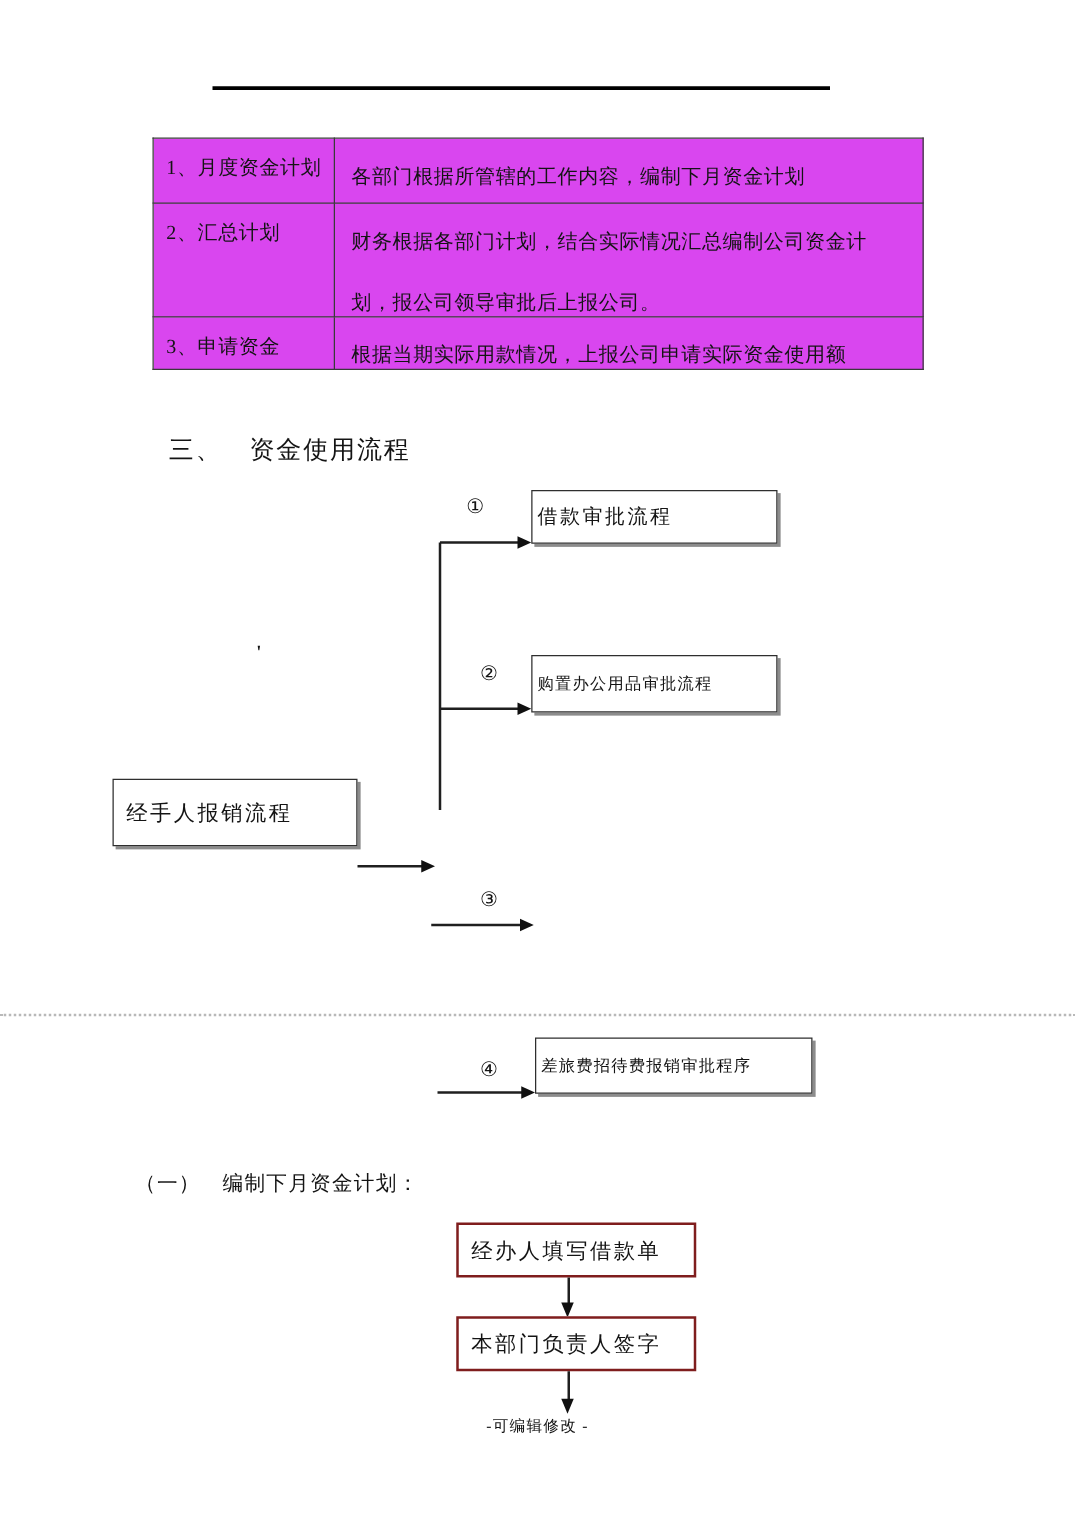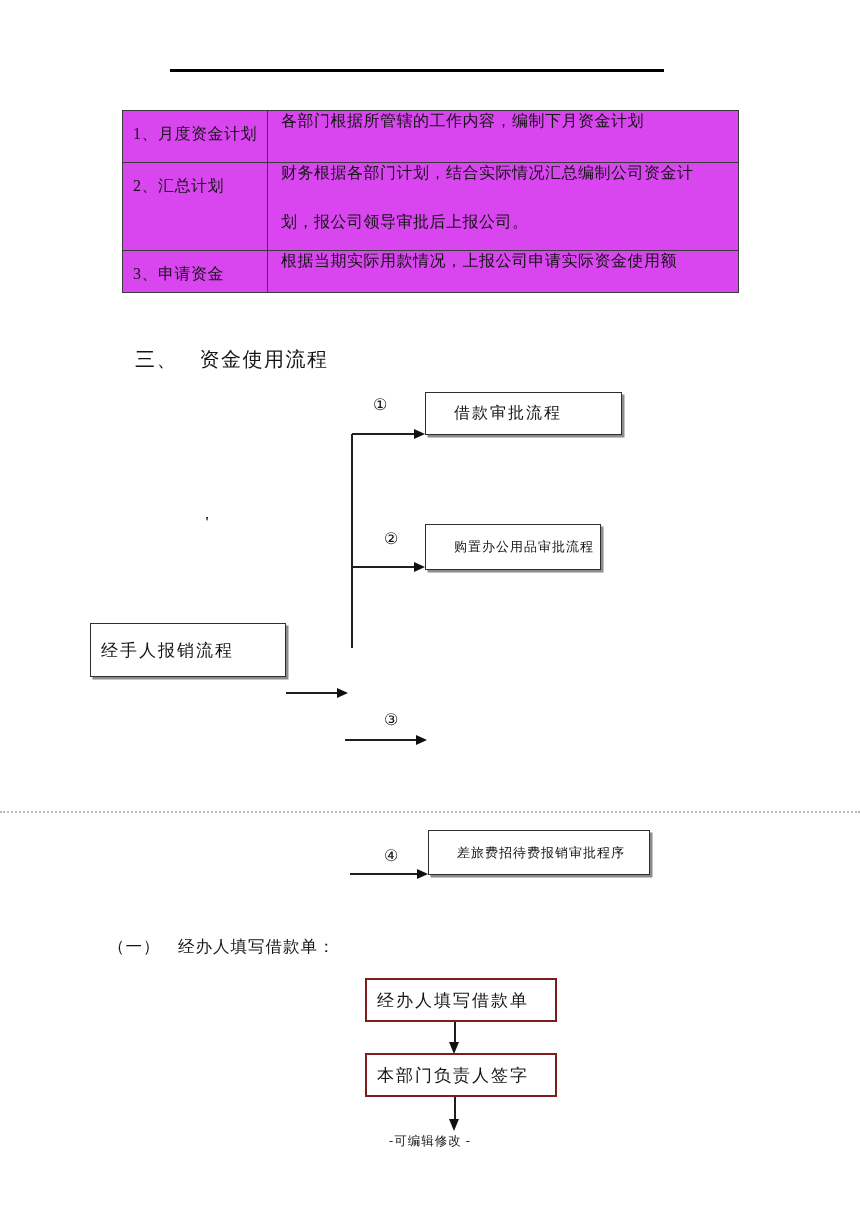--- a/index.html
+++ b/index.html
@@ -7,36 +7,36 @@
   .page {
     position:relative; width:860px; height:1218px; background:#ffffff;
     font-family:"Liberation Serif","DejaVu Serif",serif; color:#141414;
     overflow:hidden;
   }
   .top-rule { position:absolute; left:170px; top:69px; width:494px; height:3px; background:#000; }
 
   .plan-table { position:absolute; left:122px; top:110px; width:617px; border-collapse:collapse; table-layout:fixed; }
   .plan-table td { border:1.6px solid #3a3a3a; vertical-align:top; font-size:16px; letter-spacing:0.5px; background:#d946ef;margin-left:47px; }
   td.c1 { width:145px; padding:13px 4px 0 10px; }
-  td.c2 { padding:0 8px 0 13px; }
+  td.c2 { padding:20px 8px 0 13px; }
   tr.r1 td { height:52px; }
   tr.r2 td { height:88px; }
   tr.r3 td { height:42px; }
   .line2 { margin-top:28px; }
 
   .sec-heading { position:absolute; left:135px; top:346px; font-size:20px; letter-spacing:1.5px; font-weight:normal; }
   .sub-heading { position:absolute; left:108px; top:936px; font-size:16.5px; letter-spacing:1px; font-weight:normal; }
 
   .flow-box {
     position:absolute; background:#fff; border:1.8px solid #2e2e2e;
     box-shadow:2.5px 2.5px 0 rgba(45,45,45,0.55);
-    display:flex; align-items:center; padding-left:28px; letter-spacing:1px;
+    display:flex; align-items:center; padding-left:4px; letter-spacing:1px;
   }
   .fb1 { left:425px; top:392px; width:197px; height:43px; font-size:16px; letter-spacing:2px; }
-  .fb2 { left:425px; top:524px; width:176px; height:46px; font-size:13px; }
+  .fb2 { left:425px; top:524px; width:197px; height:46px; font-size:13px; }
   .fb3 { left:427px; top:695px; width:195px; height:45px; font-size:13px; }
   .fb4 { left:428px; top:830px; width:222px; height:45px; font-size:13px; }
   .src-box { left:90px; top:623px; width:196px; height:54px; font-size:17px; letter-spacing:2px; padding-left:10px; }
 
   .num { position:absolute; font-size:16px; color:#141414; }
   .n1 { left:373px; top:395px; } .n2 { left:384px; top:529px; }
   .n3 { left:384px; top:710px; } .n4 { left:384px; top:846px; }
 
   .hline { position:absolute; height:2px; background:#1f1f1f; }
   .vline { position:absolute; width:2px; background:#1f1f1f; }
@@ -121,21 +121,21 @@
   <div class="arr-r" style="left:337px; top:688px;"></div>
 
   <div class="hline" style="left:345px; top:739px; width:72px;"></div>
   <div class="arr-r" style="left:416px; top:735px;"></div>
 
   <div class="hline" style="left:350px; top:873px; width:68px;"></div>
   <div class="arr-r" style="left:417px; top:869px;"></div>
 
   <div class="dotted-sep"></div>
 
-  <div class="sub-heading">（一）　经办人填写借款单：</div>
+  <div class="sub-heading">（一）　编制下月资金计划：</div>
 
   <div class="step-box sbA">
       <span>经办人填写借款单</span>
     </div>
   <div class="vline" style="left:454px; top:1022px; height:22px;"></div>
   <div class="arr-d" style="left:449px; top:1042px;"></div>
 
   <div class="step-box sbB">
       <span>本部门负责人签字</span>
     </div>

